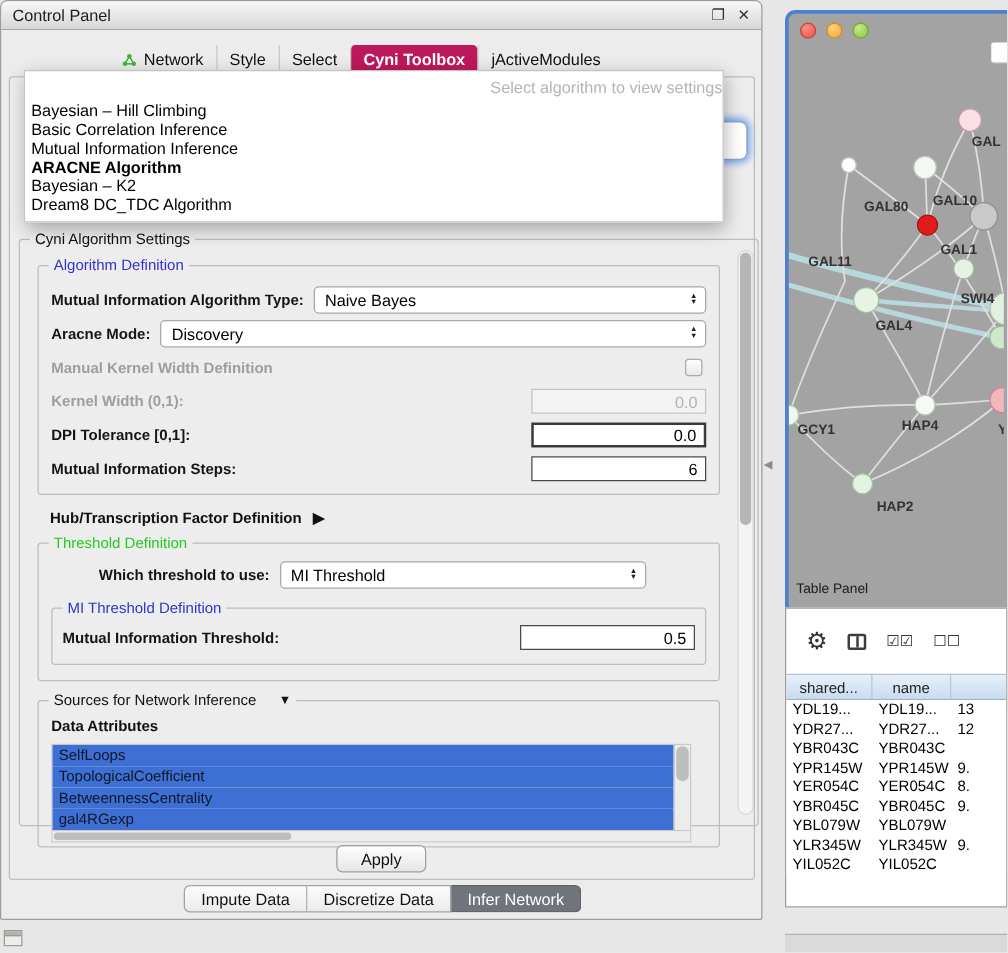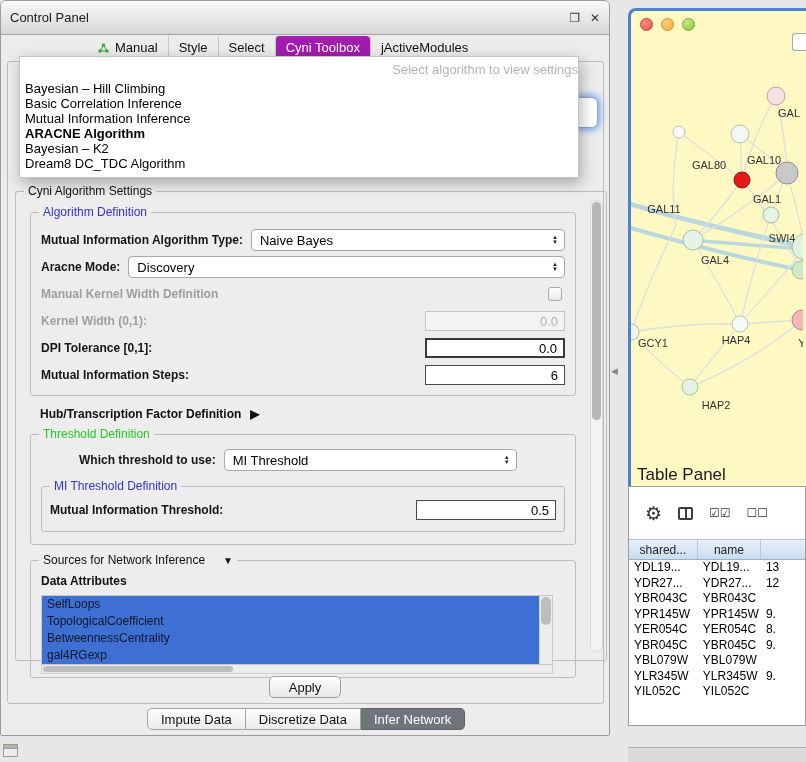--- a/index.html
+++ b/index.html
@@ -3,29 +3,29 @@
 <meta charset="utf-8">
 <style>
   html,body{margin:0;padding:0;}
   body{width:806px;height:762px;font-family:"Liberation Sans",sans-serif;background:#e7e7e7;}
   #stage{position:relative;width:806px;height:762px;overflow:hidden;background:#e7e7e7;}
   *{box-sizing:border-box;}
 
   
   #control-panel{position:absolute;left:0;top:0;width:610px;height:736px;background:#ececec;
     border:1px solid #9c9c9c;border-radius:6px 6px 2px 2px;}
-  .titlebar{height:34px;background:linear-gradient(#f8f8f8,#d7d7d7);border-bottom:1px solid #a3a3a3;
+  .titlebar{height:23px;background:linear-gradient(#f8f8f8,#d7d7d7);border-bottom:1px solid #a3a3a3;
     display:flex;align-items:center;padding:0 9px;font-size:13px;color:#1c1c1c;border-radius:5px 5px 0 0;gap:40px;}
   .tb-icons{margin-left:auto;display:flex;gap:10px;font-size:12px;color:#333;}
   .tb-icons span{cursor:default;}
 
   .tab-row{position:absolute;left:86px;top:35px;display:flex;align-items:center;z-index:2;font-size:13px;color:#111;}
   .tab{padding:4px 10px;display:flex;align-items:center;gap:5px;white-space:nowrap;}
   .tab + .tab{border-left:1px solid #c9c9c9;}
-  .tab.active{background:#a21caf;color:#fff;border-radius:4px;}
+  .tab.active{background:#be185d;color:#fff;border-radius:4px;font-weight:bold;}
   .net-icon{display:inline-block;}
 
   .content-frame{position:absolute;left:6px;top:60px;width:597px;height:643px;border:1px solid #bdbdbd;
     border-radius:3px;background:#ededed;z-index:1;}
 
   
   .algo-popup{position:absolute;left:18px;top:55px;width:560px;background:#fff;border:1px solid #c4c4c4;
     box-shadow:2px 5px 14px rgba(0,0,0,.30);z-index:60;padding-bottom:6px;}
   .popup-placeholder{text-align:right;color:#b4b4b4;font-size:13px;padding:5px 0 4px;}
   .popup-item{font-size:13px;line-height:15px;padding:0 5px;color:#000;white-space:nowrap;}
@@ -82,33 +82,33 @@
   .bseg + .bseg{border-left:none;}
   .bseg:first-child{border-radius:5px 0 0 5px;}
   .bseg:last-child{border-radius:0 5px 5px 0;}
   .bseg.active{background:#70747b;color:#fff;border-color:#5f6369;}
 
   .split-arrow{position:absolute;left:611px;top:366px;font-size:9px;color:#8a8a8a;z-index:2;}
   .corner-icon{position:absolute;left:3px;top:744px;width:15px;height:13px;border:1px solid #9a9a9a;background:#ececec;}
   .corner-icon span{display:block;height:4px;background:#b3b3a6;border-bottom:1px solid #9a9a9a;}
 
   
-  #network-window{position:absolute;left:628px;top:8px;width:178px;height:558px;background:#fef9c3;
-    border:3px solid #4d80d0;border-right:none;border-radius:8px 0 0 8px;overflow:hidden;z-index:1;}
+  #network-window{position:absolute;left:628px;top:8px;width:178px;height:558px;background:#a3a3a3;
+    border:3px solid #4d80d0;border-right:none;border-radius:8px 0 0 8px;overflow:hidden;z-index:1;font-weight:bold;}
   .tl{position:absolute;top:7px;left:9px;display:flex;gap:8px;}
   .light{width:13px;height:13px;border-radius:50%;}
   .light.red{background:radial-gradient(circle at 35% 30%,#ff8a80,#e5534b);border:1px solid #c2453d;}
   .light.yellow{background:radial-gradient(circle at 35% 30%,#ffd27a,#f3a536);border:1px solid #cf8c28;}
   .light.green{background:radial-gradient(circle at 35% 30%,#c5e98a,#8cc63f);border:1px solid #74a830;}
   .win-stub{position:absolute;top:22px;right:0;width:14px;height:18px;background:#fdfdfd;border:1px solid #a9a9a9;
     border-right:none;border-radius:3px 0 0 3px;}
   #net-svg{position:absolute;left:0;top:26px;}
 
   
-  .table-title{position:absolute;left:637px;top:465px;font-size:17px;color:#1a1a1a;z-index:1;}
+  .table-title{position:absolute;left:637px;top:465px;font-size:11px;color:#1a1a1a;z-index:1;}
   #table-panel{position:absolute;left:628px;top:486px;width:178px;height:240px;background:#fff;
     border:1px solid #9d9d9d;overflow:hidden;z-index:1;}
   .tp-toolbar{height:52px;display:flex;align-items:center;padding-left:16px;gap:16px;}
   .gear{font-size:19px;color:#333;line-height:1;}
   .cols-icon{position:relative;width:15px;height:13px;border:2px solid #3d3d3d;border-radius:2px;}
   .cols-icon::after{content:"";position:absolute;top:0;bottom:0;left:50%;width:2px;margin-left:-1px;background:#3d3d3d;}
   .pair{font-size:12px;color:#333;}
   .tp-head{display:flex;height:21px;background:linear-gradient(#e7f0fa,#c8dcf0);border-top:1px solid #aec3da;
     border-bottom:1px solid #9db2c9;font-size:12px;color:#222;}
   .th{line-height:20px;text-align:center;border-right:1px solid #b5c8dc;overflow:hidden;white-space:nowrap;}
@@ -134,21 +134,21 @@
     </div>
 
     <div class="tab-row">
       <div class="tab">
         <svg class="net-icon" width="13" height="12" viewBox="0 0 13 12">
           <path d="M3 9 L6.5 3 L10 9 Z" fill="none" stroke="#2e9e2e" stroke-width="1"></path>
           <circle cx="3" cy="9" r="1.8" fill="#39b539"></circle>
             <circle cx="10" cy="9" r="1.8" fill="#39b539"></circle>
             <circle cx="6.5" cy="3" r="1.8" fill="#39b539"></circle>
         </svg>
-        <span>Manual</span>
+        <span>Network</span>
       </div>
       <div class="tab">
           <span>Style</span>
         </div>
       <div class="tab">
           <span>Select</span>
         </div>
       <div class="tab active">
           <span>Cyni Toolbox</span>
         </div>

